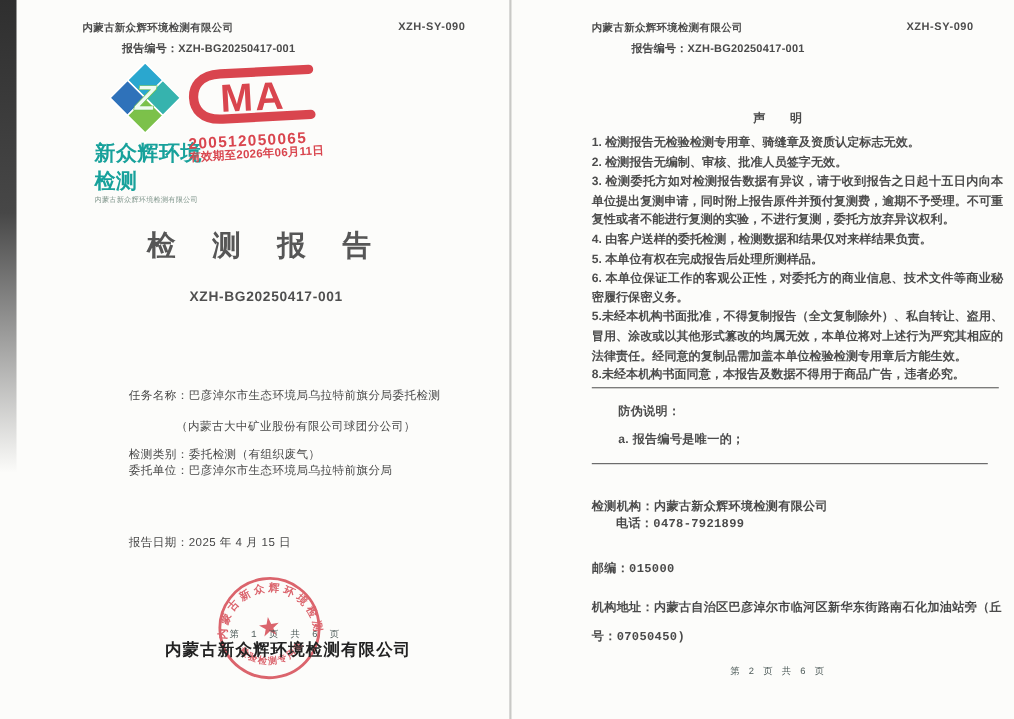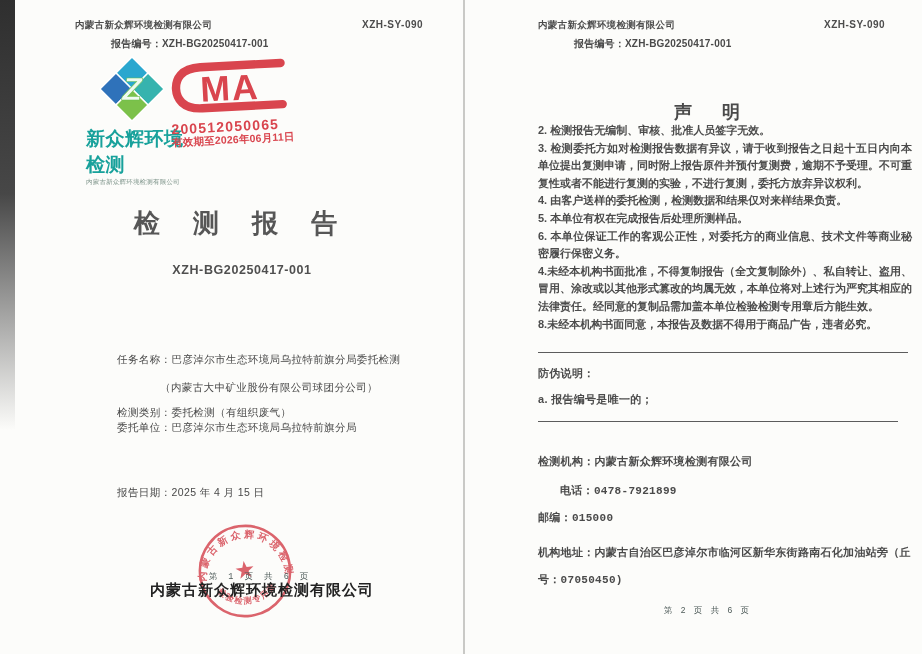--- a/index.html
+++ b/index.html
@@ -16,25 +16,25 @@
   .brand-sub{font-size:6.5px;color:#7f958b;letter-spacing:.2px;}
   .cma-wrap{transform:rotate(-3deg);color:#d9454e;text-align:left;}
   .cma-num{font-size:14px;font-weight:bold;letter-spacing:1.2px;line-height:14px;}
   .cma-val{font-size:10.5px;font-weight:bold;letter-spacing:.2px;line-height:12px;}
   .title1{font-size:26px;font-weight:bold;color:#565656;letter-spacing:13px;white-space:pre;text-align:center;}
   .subtitle1{font-size:12.5px;font-weight:bold;color:#4f4f4f;letter-spacing:.6px;text-align:center;}
   .field{font-size:10.5px;font-weight:normal;color:#484848;letter-spacing:.4px;white-space:pre;}
   .seal-svg{opacity:.82;transform:rotate(-8deg);}
   .co-footer{font-size:15px;font-weight:bold;color:#222;letter-spacing:1px;text-align:center;z-index:3;}
   .pg-footer{font-size:8.5px;color:#4d5a58;letter-spacing:3px;text-align:center;}
-  .title2{font-size:18px;font-weight:bold;color:#4a4a4a;letter-spacing:2px;white-space:pre;text-align:center;}
+  .title2{font-size:11px;font-weight:bold;color:#4a4a4a;letter-spacing:2px;white-space:pre;text-align:center;}
   .decl{width:374px;font-size:11px;font-weight:600;color:#4c4c4c;line-height:17.6px;text-align:justify;}
   .decl p{margin:0;}
   .rule{height:0;border-top:1.5px solid #5c5c5c;}
-  .note{font-size:11px;font-weight:600;color:#4c4c4c;letter-spacing:.3px;}
+  .note{font-size:11px;font-weight:600;color:#4c4c4c;letter-spacing:.3px;margin-left:24px;}
   .org{font-size:11px;font-weight:bold;color:#4a4a4a;letter-spacing:.3px;line-height:27px;font-family:Liberation Mono, monospace;}
 </style>
 </head>
 <body>
 
 <div class="scan">
   <div class="abs edge-left"></div>
   <div class="abs divider"></div>
 
   <div>
@@ -92,36 +92,37 @@
   </div>
 
   <div>
     <div class="abs hdr" style="left:538px;top:19px;">内蒙古新众辉环境检测有限公司</div>
     <div class="abs code" style="left:824px;top:19px;">XZH-SY-090</div>
     <div class="abs repno" style="left:538px;top:37px;"><span>报告编号：</span><span>XZH-BG20250417-001</span></div>
 
     <div class="abs title2" style="left:538px;top:100px;width:340px;">声    明</div>
 
     <div class="abs decl" style="left:538px;top:122px;">
+      <p>1. 检测报告无检验检测专用章、骑缝章及资质认定标志无效。</p>
       <p>2. 检测报告无编制、审核、批准人员签字无效。</p>
       <p>3. 检测委托方如对检测报告数据有异议，请于收到报告之日起十五日内向本单位提出复测申请，同时附上报告原件并预付复测费，逾期不予受理。不可重复性或者不能进行复测的实验，不进行复测，委托方放弃异议权利。</p>
       <p>4. 由客户送样的委托检测，检测数据和结果仅对来样结果负责。</p>
       <p>5. 本单位有权在完成报告后处理所测样品。</p>
       <p>6. 本单位保证工作的客观公正性，对委托方的商业信息、技术文件等商业秘密履行保密义务。</p>
-      <p>4.未经本机构书面批准，不得复制报告（全文复制除外）、私自转让、盗用、冒用、涂改或以其他形式篡改的均属无效，本单位将对上述行为严究其相应的法律责任。经同意的复制品需加盖本单位检验检测专用章后方能生效。</p>
+      <p>5.未经本机构书面批准，不得复制报告（全文复制除外）、私自转让、盗用、冒用、涂改或以其他形式篡改的均属无效，本单位将对上述行为严究其相应的法律责任。经同意的复制品需加盖本单位检验检测专用章后方能生效。</p>
       <p>8.未经本机构书面同意，本报告及数据不得用于商品广告，违者必究。</p>
     </div>
 
     <div class="abs rule" style="left:538px;top:352px;width:370px;"></div>
 
     <div class="abs note" style="left:538px;top:366px;">防伪说明：</div>
     <div class="abs note" style="left:538px;top:392px;">a. 报告编号是唯一的；</div>
 
     <div class="abs rule" style="left:538px;top:421px;width:360px;"></div>
 
     <div class="abs org" style="left:538px;top:457px;line-height:11px;"><span>检测机构：</span><span>内蒙古新众辉环境检测有限公司</span></div>
-    <div class="abs org" style="left:538px;top:486px;line-height:11px;padding-left:22px;"><span>电话：</span><span>0478-7921899</span></div>
+    <div class="abs org" style="left:538px;top:472px;line-height:11px;padding-left:22px;"><span>电话：</span><span>0478-7921899</span></div>
     <div class="abs org" style="left:538px;top:513px;line-height:11px;"><span>邮编：</span><span>015000</span></div>
     <div class="abs org" style="left:538px;top:540px;width:376px;"><span>机构地址：</span><span>内蒙古自治区巴彦淖尔市临河区新华东街路南石化加油站旁（丘号：07050450)</span></div>
 
     <div class="abs pg-footer" style="left:538px;top:605px;width:340px;">第 2 页 共 6 页</div>
   </div>
 </div>
 
 </body></html>

